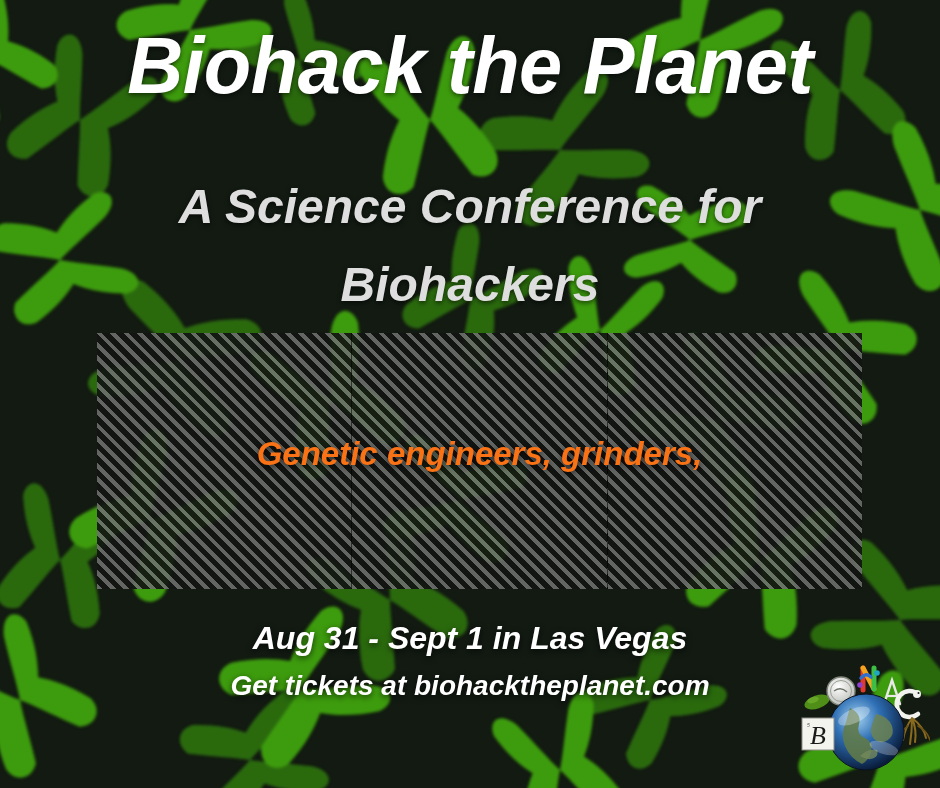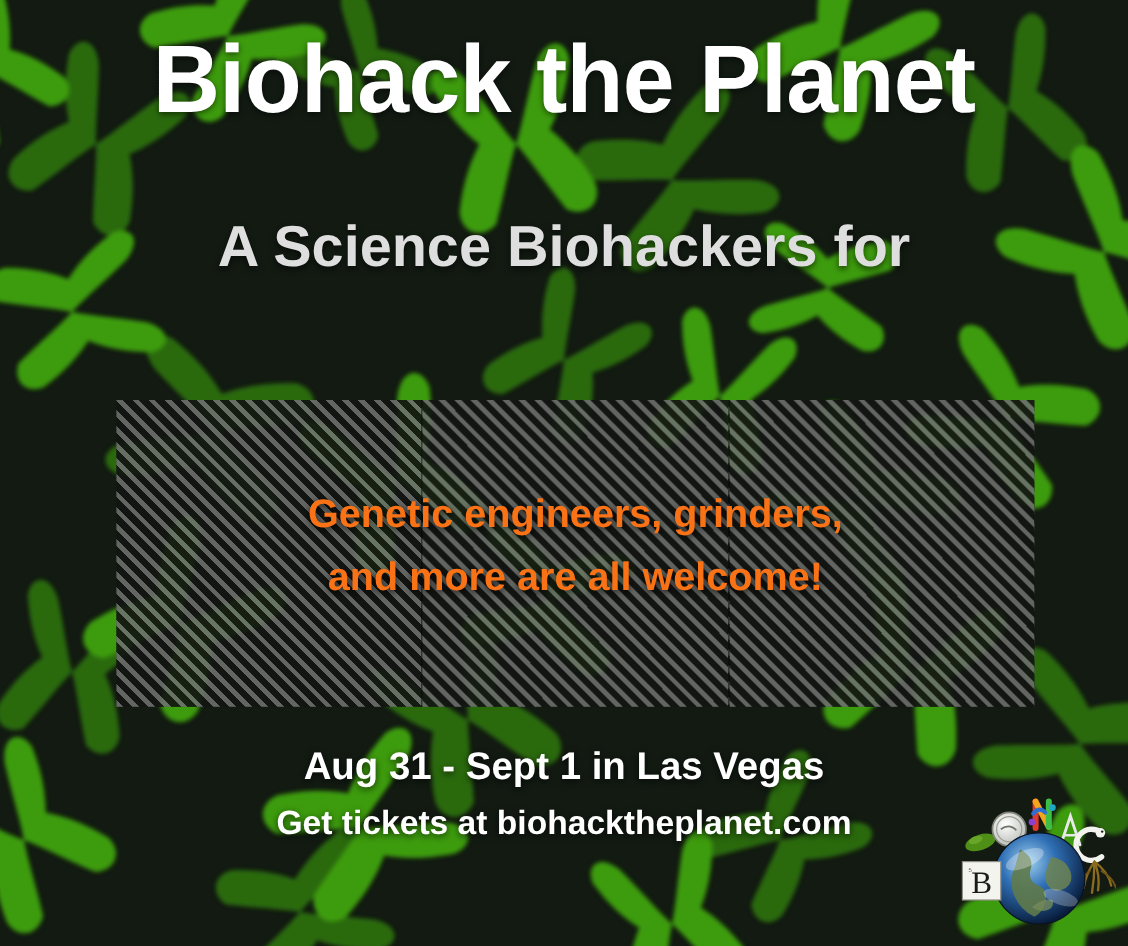--- a/index.html
+++ b/index.html
@@ -10,20 +10,21 @@
   body {
     font-family: "Liberation Sans", sans-serif;
   }
 
   #poster {
     position: relative;
     width: 940px;
     height: 788px;
     overflow: hidden;
     background: #121a12;
+    font-style: italic;
   }
 
   
   #bg-pattern {
     position: absolute;
     inset: 0;
     background: #121a12;
   }
   #bg-pattern svg {
     display: block;
@@ -191,32 +192,32 @@
           <use href="#chromo" transform="translate(880,760) rotate(45) scale(1.0)"></use>
           <use href="#chromo" transform="translate(690,240) rotate(-80) scale(0.8)"></use>
         </g>
       </g>
     </svg>
   </div>
 
   <div class="title">Biohack the Planet</div>
 
   <div class="subtitle">
-    <div>A Science Biohackers for</div>
+    <div>A Science Conference for</div>
+    <div>Biohackers</div>
   </div>
 
   <div id="panel">
     <div class="panel-cell"></div>
     <div class="panel-cell"></div>
     <div class="panel-cell"></div>
   </div>
 
   <div class="panel-text">
     <div>Genetic engineers, grinders,</div>
-    <div>and more are all welcome!</div>
   </div>
 
   <div class="footer">
     <div class="footer-line1">Aug 31 - Sept 1 in Las Vegas</div>
     <div class="footer-line2">Get tickets at biohacktheplanet.com</div>
   </div>
 
   <div id="logo">
     <svg width="130" height="118" viewBox="0 0 130 118" xmlns="http://www.w3.org/2000/svg">
       <defs>

